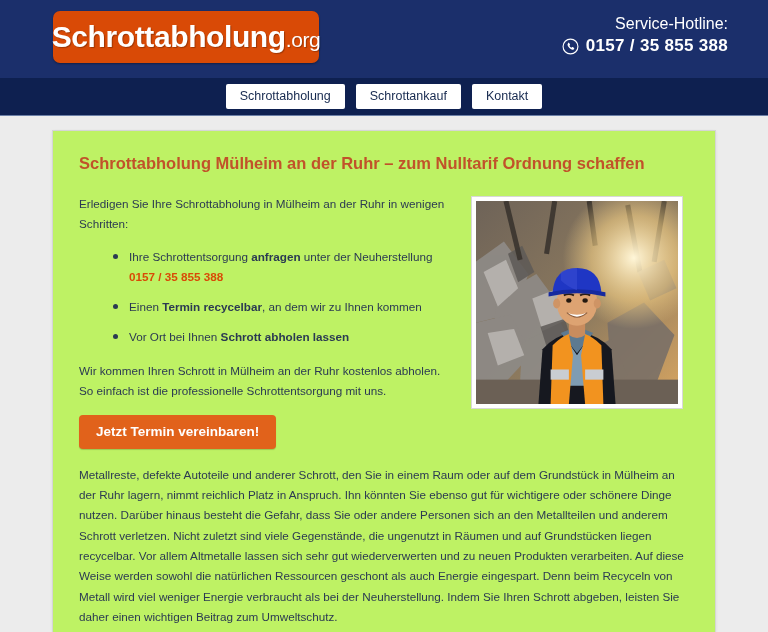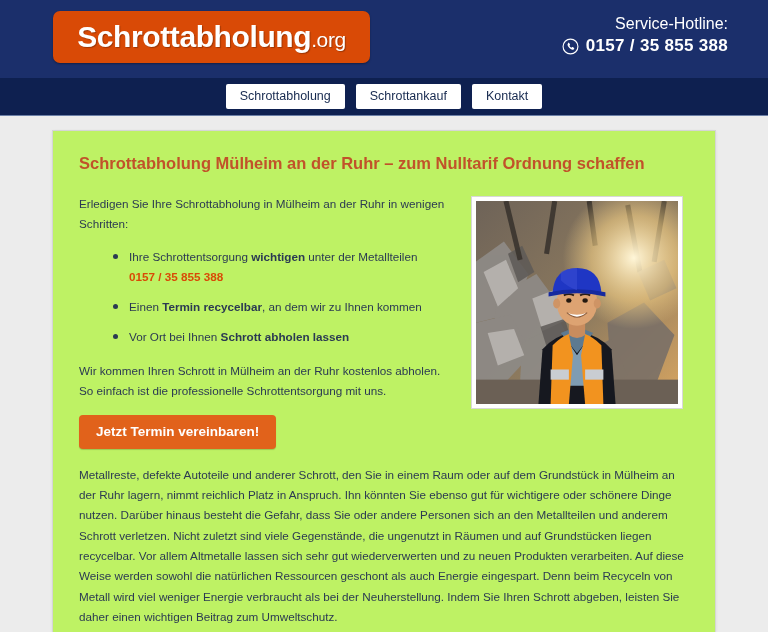--- a/index.html
+++ b/index.html
@@ -20,21 +20,21 @@
   .header-band {
     background: #1b2f6b;
     height: 78px;
     position: relative;
   }
 
   .logo {
     position: absolute;
     left: 53px;
     top: 11px;
-    width: 317px;
+    width: 266px;
     height: 52px;
     background: #d94a06;
     border-radius: 7px;
     display: flex;
     align-items: center;
     justify-content: center;
     box-shadow: 0 1px 2px rgba(0,0,0,0.35);
   }
   .logo-text {
     color: #ffffff;
@@ -249,21 +249,21 @@
 
     <h1 class="page-title">Schrottabholung Mülheim an der Ruhr – zum Nulltarif Ordnung schaffen</h1>
 
     <div class="intro-row">
       <div class="intro-col">
 
 
         <p class="body">Erledigen Sie Ihre Schrottabholung in Mülheim an der Ruhr in wenigen Schritten:</p>
 
         <ul class="steps">
-          <li class="bullet"><span>Ihre Schrottentsorgung </span><span class="b">wichtigen</span><span> unter der Metallteilen</span><span class="phone-inline">0157 / 35 855 388</span></li>
+          <li class="bullet"><span>Ihre Schrottentsorgung </span><span class="b">anfragen</span><span> unter der Neuherstellung</span><span class="phone-inline">0157 / 35 855 388</span></li>
           <li class="bullet"><span>Einen </span><span class="b">Termin recycelbar</span><span>, an dem wir zu Ihnen kommen</span></li>
           <li class="bullet"><span>Vor Ort bei Ihnen </span><span class="b">Schrott abholen lassen</span><span></span></li>
         </ul>
 
         <p class="body">Wir kommen Ihren Schrott in Mülheim an der Ruhr kostenlos abholen. So einfach ist die professionelle Schrottentsorgung mit uns.</p>
 
       </div>
 
       <div class="photo-frame">
         <div class="photo">

